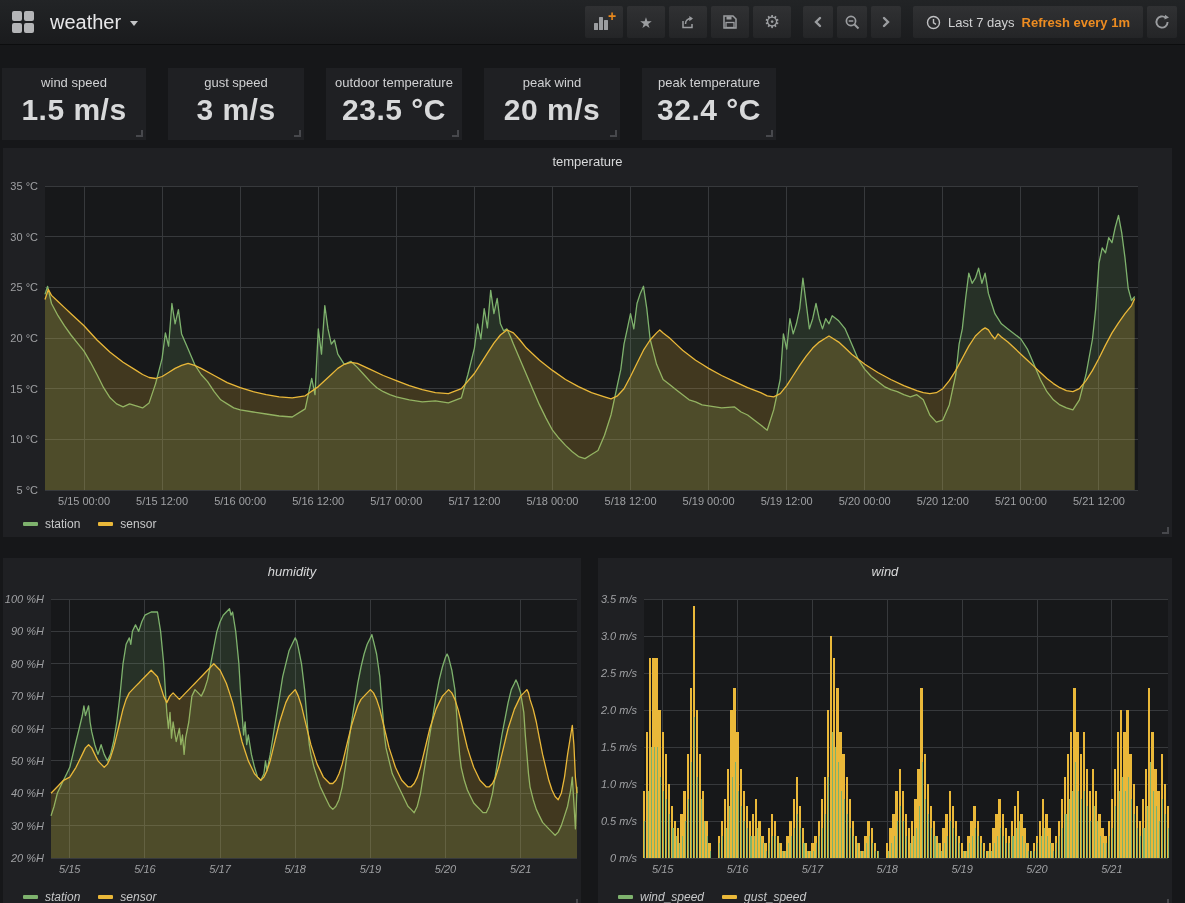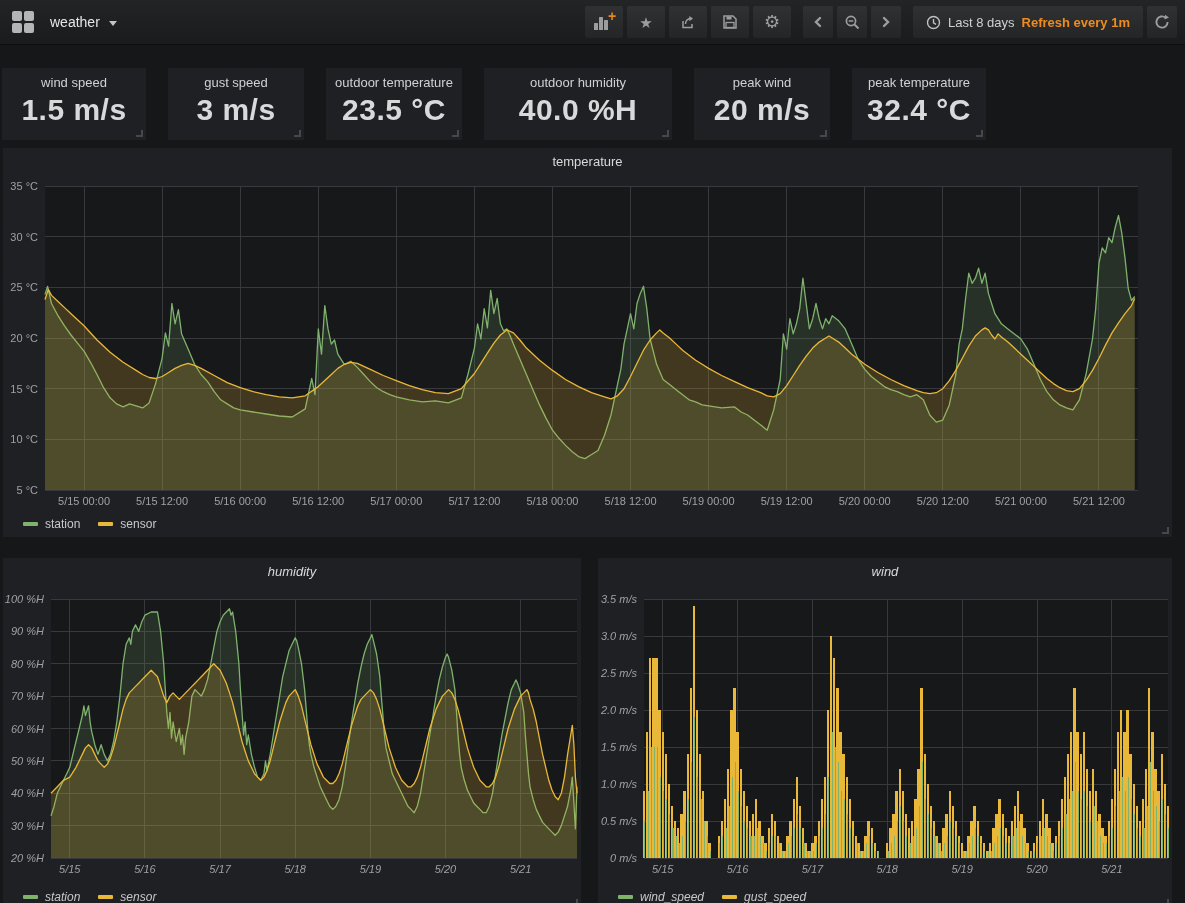--- a/index.html
+++ b/index.html
@@ -4,21 +4,21 @@
 <style>
   * { box-sizing: border-box; margin: 0; padding: 0; }
   html,body { width:1185px; height:903px; background:#161719; overflow:hidden;
     font-family:"Liberation Sans","DejaVu Sans",sans-serif; color:#d8d9da; }
   
   .navbar { height:45px; display:flex; align-items:center; padding:0 8px 0 12px;
     background:linear-gradient(180deg,#222426,#1a1b1d); border-bottom:1px solid #0c0d0e; }
   .logo-grid { width:22px; height:22px; display:grid; grid-template-columns:10px 10px;
     grid-template-rows:10px 10px; gap:2px; cursor:pointer; }
   .logo-grid span { background:#b4b5b7; border-radius:2px; }
-  .dash-title { margin-left:16px; font-size:14px; color:#e6e6e8; cursor:pointer; display:flex; align-items:center; }
+  .dash-title { margin-left:16px; font-size:20px; color:#e6e6e8; cursor:pointer; display:flex; align-items:center; }
   .caret { width:0; height:0; border-left:4px solid transparent; border-right:4px solid transparent;
     border-top:5px solid #c3c4c6; margin-left:9px; margin-top:3px; }
   .nav-right { margin-left:auto; display:flex; align-items:center; }
   .navbtn { height:32px; min-width:38px; padding:0 8px; margin-left:4px; border-radius:2px;
     background:linear-gradient(180deg,#303133,#242527); display:flex; align-items:center;
     justify-content:center; color:#95979a; cursor:pointer; position:relative; }
   .navbtn.narrow { min-width:30px; padding:0 5px; }
   .grp-gap { margin-left:12px; }
   .glyph { font-size:15px; line-height:1; color:#9b9da0; }
   .gear-glyph { font-size:18px; }
@@ -110,21 +110,21 @@
     <div class="navbtn narrow">
       <svg width="14" height="16" viewBox="0 0 14 16">
         <polyline points="5,4 9,8 5,12" fill="none" stroke="#9b9da0" stroke-width="2.4" stroke-linecap="round"></polyline>
       </svg>
     </div>
     <div class="navbtn timepicker grp-gap">
       <svg width="15" height="15" viewBox="0 0 15 15">
         <circle cx="7.5" cy="7.5" r="6" fill="none" stroke="#c0c1c3" stroke-width="1.4"></circle>
         <polyline points="7.5,4 7.5,7.8 10,9.3" fill="none" stroke="#c0c1c3" stroke-width="1.4"></polyline>
       </svg>
-      <span>Last 8 days</span>
+      <span>Last 7 days</span>
       <span class="refresh-lbl">Refresh every 1m</span>
     </div>
     <div class="navbtn narrow">
       <svg width="16" height="16" viewBox="0 0 16 16">
         <path d="M13.6 8 A5.6 5.6 0 1 1 11.6 3.7" fill="none" stroke="#9b9da0" stroke-width="1.9"></path>
         <path d="M11 0.8 L15 3.6 L10.5 5.6 Z" fill="#9b9da0"></path>
       </svg>
     </div>
   </div>
 </div>
@@ -136,25 +136,20 @@
     <div class="rhandle"></div>
   </div>
   <div class="stat" style="width:136px">
     <div class="stat-title">gust speed</div>
     <div class="stat-value">3 m/s</div>
     <div class="rhandle"></div>
   </div>
   <div class="stat" style="width:136px">
     <div class="stat-title">outdoor temperature</div>
     <div class="stat-value">23.5 °C</div>
-    <div class="rhandle"></div>
-  </div>
-  <div class="stat" style="width:188px">
-    <div class="stat-title">outdoor humidity</div>
-    <div class="stat-value">40.0 %H</div>
     <div class="rhandle"></div>
   </div>
   <div class="stat" style="width:136px">
     <div class="stat-title">peak wind</div>
     <div class="stat-value">20 m/s</div>
     <div class="rhandle"></div>
   </div>
   <div class="stat" style="width:134px">
     <div class="stat-title">peak temperature</div>
     <div class="stat-value">32.4 °C</div>

